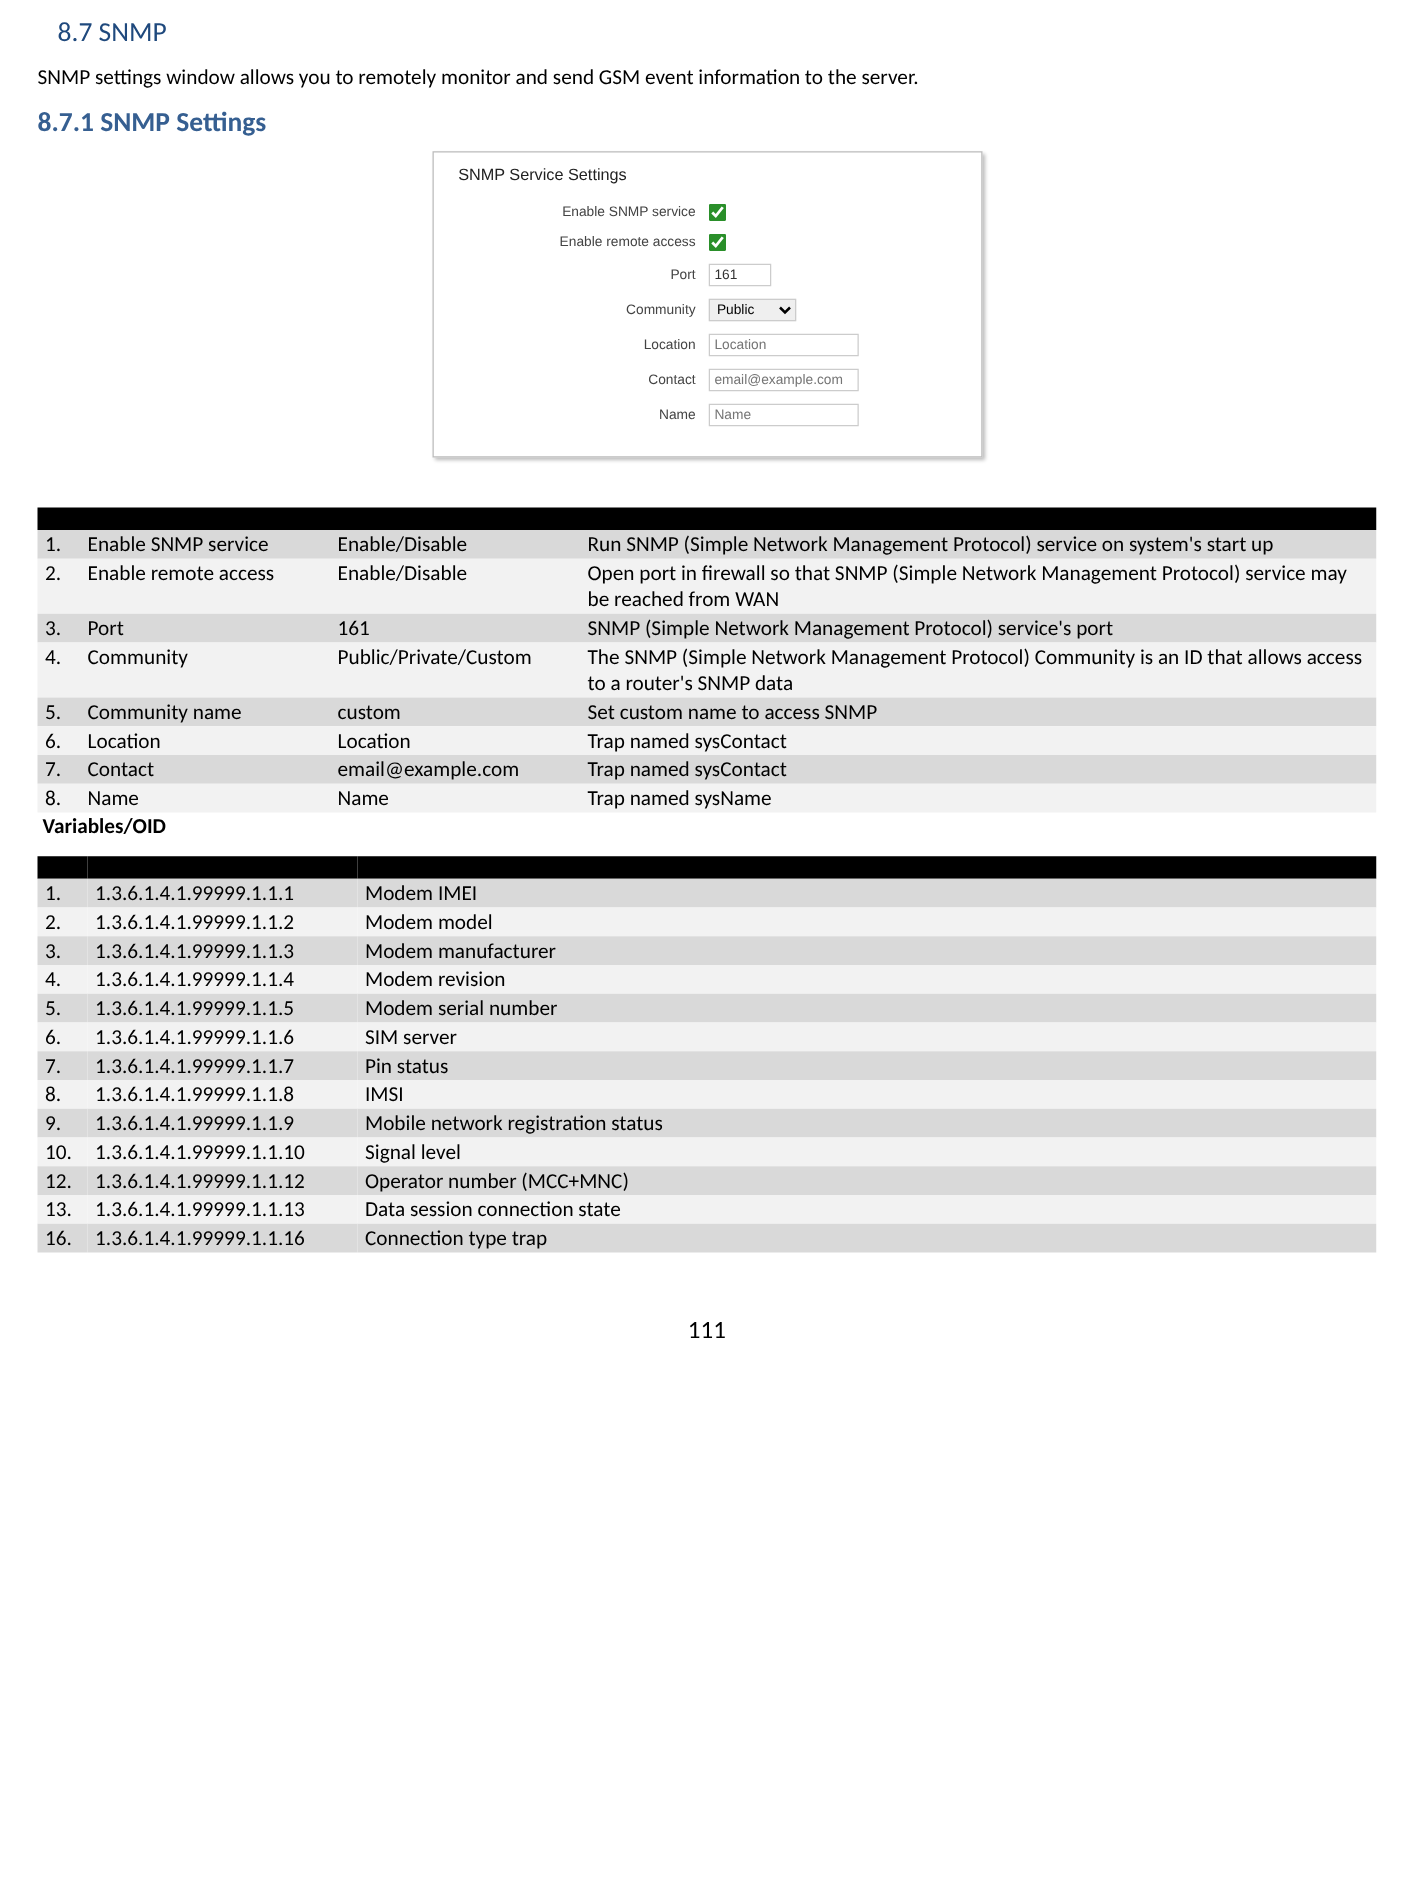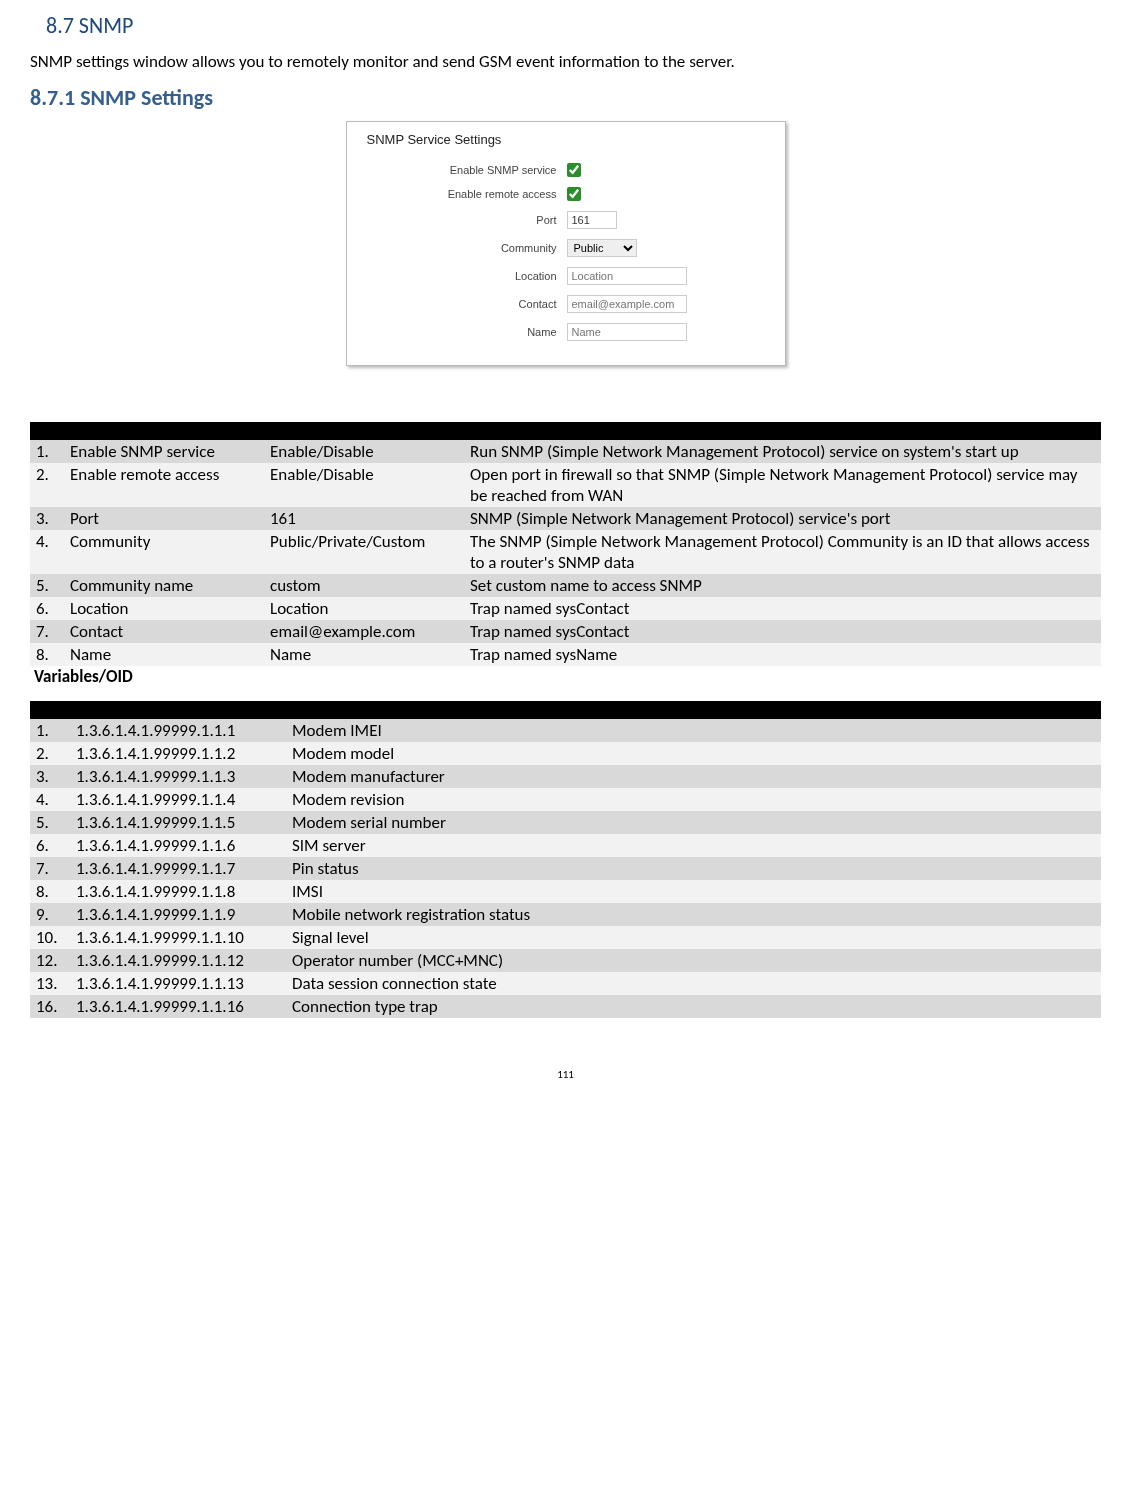--- a/index.html
+++ b/index.html
@@ -23,21 +23,21 @@
     font-size: 22px;
     margin: 12px 0 10px 0;
   }
   .intro {
     font-size: 17px;
     margin-bottom: 10px;
   }
   .panel-wrap {
     display: flex;
     justify-content: center;
-    margin-bottom: 56px;
+    margin-bottom: 40px;
   }
   .panel {
     width: 440px;
     border: 1px solid #bbb;
     box-shadow: 2px 2px 3px #bbb;
     background: #fff;
     padding: 10px 20px 14px 20px;
   }
   .panel-title {
     font-family: Arial, sans-serif;
@@ -96,21 +96,21 @@
   table.oid tbody tr:nth-child(even) { background: #f2f2f2; }
   table.settings col.c1 { width: 34px; }
   table.settings col.c2 { width: 200px; }
   table.settings col.c3 { width: 200px; }
   table.settings col.c4 { width: auto; }
   table.oid col.c1 { width: 40px; }
   table.oid col.c2 { width: 216px; }
   table.oid col.c3 { width: auto; }
   .justify { text-align: justify; }
   .varlabel { font-weight: bold; margin: 0 0 14px 4px; font-size: 17px; }
-  .pagenum { text-align: center; margin-top: 50px; font-size: 11px; }
+  .pagenum { text-align: center; margin-top: 50px; font-size: 20px; }
 </style>
 </head>
 <body>
 
 <div class="h-87">8.7   SNMP</div>
 <div class="intro">SNMP settings window allows you to remotely monitor and send GSM event information to the server.</div>
 <div class="h-871">8.7.1  SNMP Settings</div>
 
 <div class="panel-wrap">
   <div class="panel">

